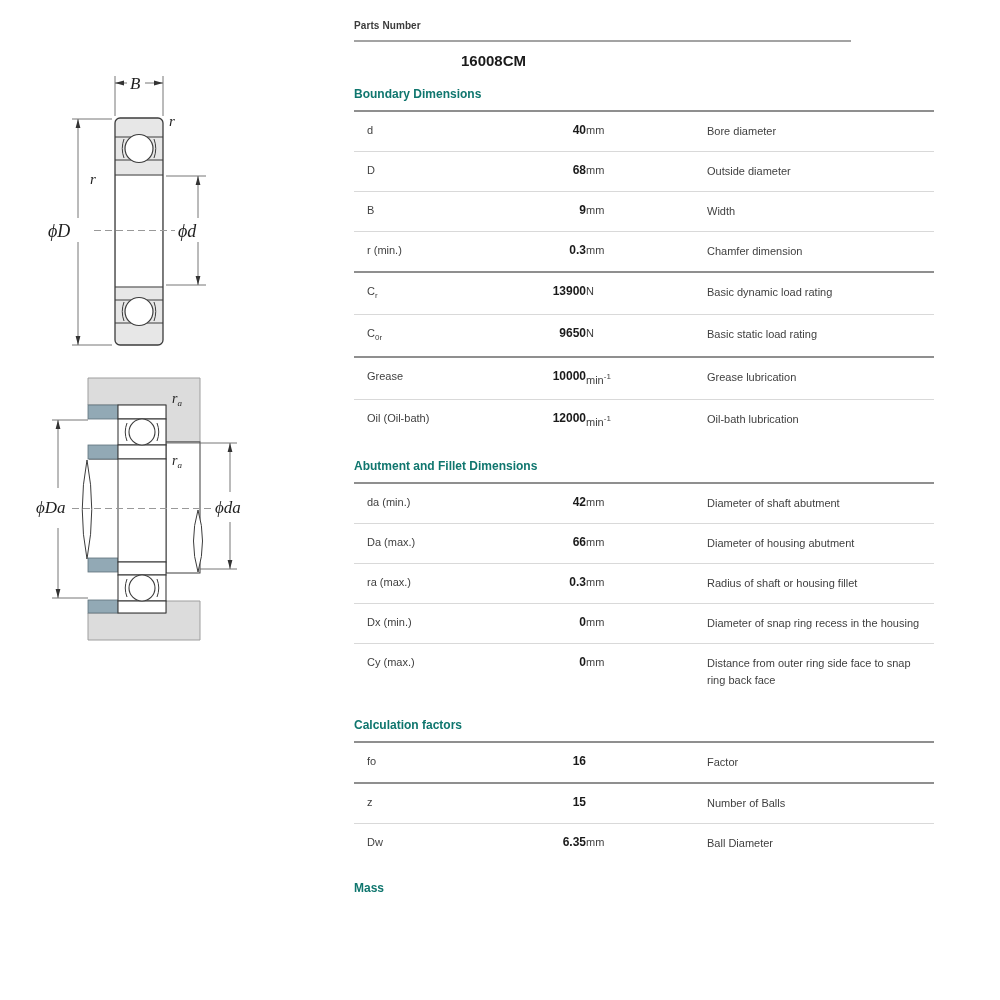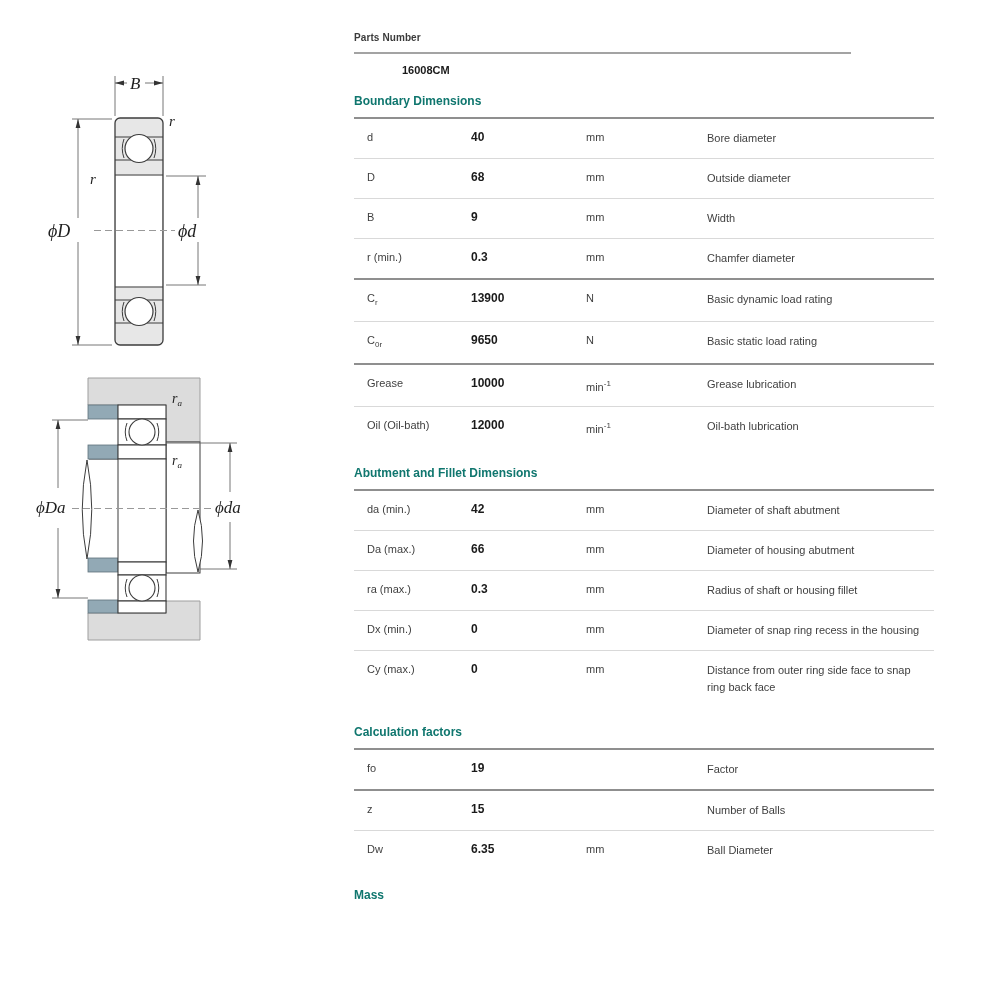--- a/index.html
+++ b/index.html
@@ -1,29 +1,29 @@
 <!DOCTYPE html>
 <html><head>
 <meta charset="utf-8">
 <style>
   html,body{margin:0;padding:0;background:#fff;}
   body{width:1000px;height:1000px;position:relative;overflow:hidden;
        font-family:"Liberation Sans",sans-serif;color:#3d3d3d;}
   
   .spec-col{position:absolute;left:354px;top:0;width:580px;}
-  .parts-label{font-size:10px;font-weight:bold;color:#3b3b3b;padding-top:20px;letter-spacing:.1px;margin-top:12px;}
+  .parts-label{font-size:10px;font-weight:bold;color:#3b3b3b;padding-top:20px;letter-spacing:.1px;}
   .parts-divider{margin-top:9px;width:497px;border-bottom:2px solid #a3a3a3;}
-  .part-number{margin:10px 0 0 48px;font-size:11px;font-weight:bold;color:#1a1a1a;}
+  .part-number{margin:10px 0 0 107px;font-size:15px;font-weight:bold;color:#1a1a1a;}
   .section-title{margin:18px 0 9px 0;font-size:12px;font-weight:bold;color:#0f766e;}
   .spec-table{border-top:2px solid #8f8f8f;width:580px;}
   .row{display:flex;align-items:flex-start;padding:11px 0 11px 0;}
   .row + .row{border-top:1px solid #d9d9d9;}
   .cell{font-size:11px;line-height:15px;color:#3f3f3f;}
   .c-attr{width:117px;padding-left:13px;box-sizing:border-box;}
-  .c-val{width:115px;font-weight:bold;font-size:12px;color:#1a1a1a;}
+  .c-val{width:115px;font-weight:bold;font-size:12px;color:#1a1a1a;text-align:right;}
   .c-unit{width:121px;}
   .c-desc{flex:1;max-width:213px;line-height:17px;}
   sub{font-size:8px;}
   sup{font-size:8px;}
   
   .diag{position:absolute;}
   #diag1{left:40px;top:60px;}
   #diag2{left:30px;top:370px;}
   .dlabel{font-family:"Liberation Serif",serif;font-style:italic;fill:#1f1f1f;}
 </style>
@@ -180,21 +180,21 @@
           <div class="row">
             <div class="cell c-attr">B</div>
             <div class="cell c-val">9</div>
             <div class="cell c-unit">mm</div>
             <div class="cell c-desc">Width</div>
           </div>
           <div class="row">
             <div class="cell c-attr">r (min.)</div>
             <div class="cell c-val">0.3</div>
             <div class="cell c-unit">mm</div>
-            <div class="cell c-desc">Chamfer diameter</div>
+            <div class="cell c-desc">Chamfer dimension</div>
           </div>
         </div>
       </div>
       <div>
         <div class="spec-table">
           <div class="row">
             <div class="cell c-attr">C<sub>r</sub></div>
             <div class="cell c-val">13900</div>
             <div class="cell c-unit">N</div>
             <div class="cell c-desc">Basic dynamic load rating</div>
@@ -256,21 +256,21 @@
             <div class="cell c-unit">mm</div>
             <div class="cell c-desc">Distance from outer ring side face to snap ring back face</div>
           </div>
         </div>
       </div>
       <div>
         <div class="section-title">Calculation factors</div>
         <div class="spec-table">
           <div class="row">
             <div class="cell c-attr">fo</div>
-            <div class="cell c-val">19</div>
+            <div class="cell c-val">16</div>
             <div class="cell c-unit"></div>
             <div class="cell c-desc">Factor</div>
           </div>
         </div>
       </div>
       <div>
         <div class="spec-table">
           <div class="row">
             <div class="cell c-attr">z</div>
             <div class="cell c-val">15</div>

